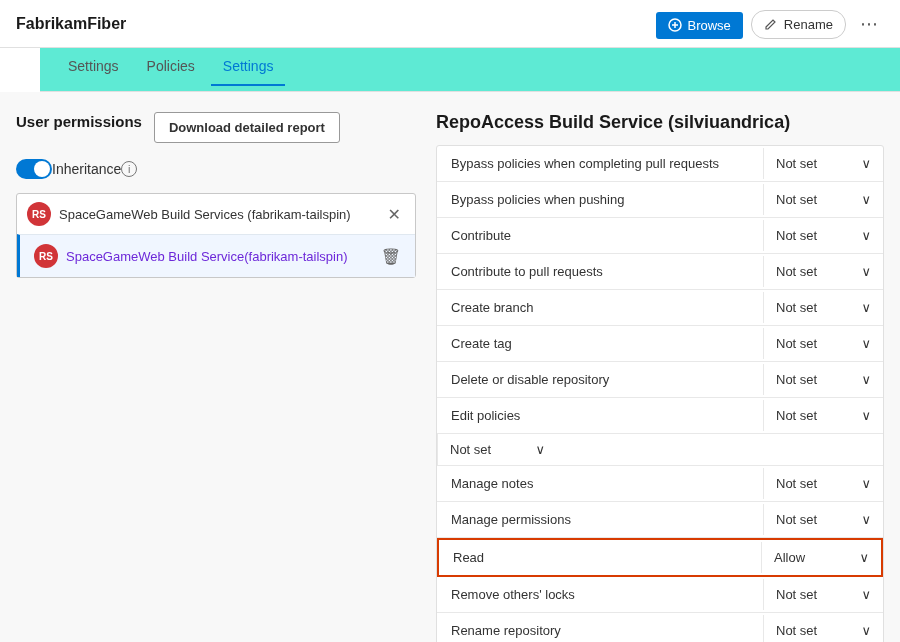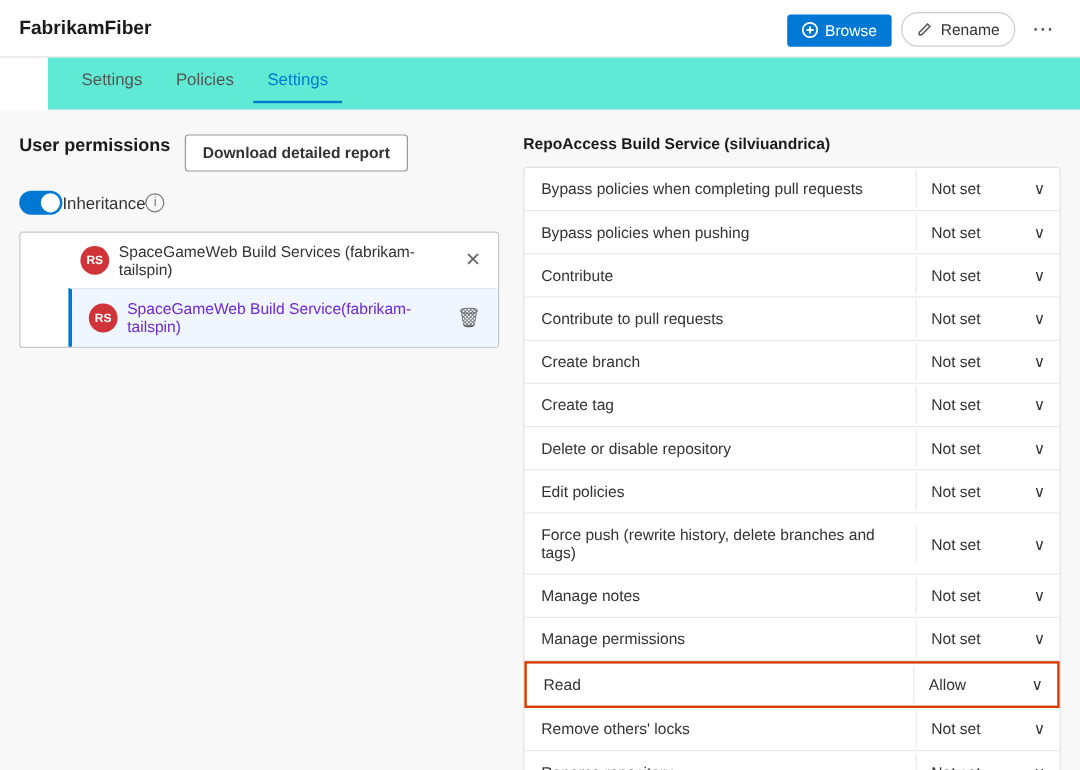--- a/index.html
+++ b/index.html
@@ -59,21 +59,21 @@
       position: absolute; top: 2px; right: 2px;
     }
     .inheritance-label { font-size: 14px; color: #333; }
     .info-icon {
       width: 16px; height: 16px; border-radius: 50%; border: 1px solid #777;
       display: flex; align-items: center; justify-content: center; font-size: 11px; color: #777; cursor: pointer;
     }
 
     
     .group-item-container {
-      border: 1px solid #c8c8c8; border-radius: 3px; background: #fff; margin-bottom: 8px; padding-left: 40px;
+      border: 1px solid #c8c8c8; border-radius: 3px; background: #fff; margin-bottom: 8px;
     }
     .group-item {
       display: flex; align-items: center; gap: 8px; padding: 8px 10px;
     }
     .avatar-sm {
       width: 24px; height: 24px; border-radius: 50%; background: #d13438;
       display: flex; align-items: center; justify-content: center;
       font-size: 10px; font-weight: 600; color: #fff; flex-shrink: 0;
     }
     .group-name { flex: 1; font-size: 13px; color: #333; }
@@ -83,21 +83,21 @@
     .sub-item {
       display: flex; align-items: center; gap: 8px; padding: 9px 10px 9px 14px;
       background: #f0f6ff; border-top: 1px solid #e0e8f0; border-left: 3px solid #0078d4;
     }
     .sub-item .avatar-sm { background: #d13438; }
     .sub-item-name { flex: 1; font-size: 13px; color: #6d28d9; }
     .delete-btn { background: none; border: none; cursor: pointer; font-size: 16px; color: #666; padding: 0 4px; }
 
     
     .right-panel { flex: 1; }
-    .repo-section-title { font-size: 13px; font-weight: 600; color: #1a1a1a; margin-bottom: 12px; }
+    .repo-section-title { font-size: 18px; font-weight: 600; color: #1a1a1a; margin-bottom: 12px; }
 
     .permissions-table { width: 100%; background: #fff; border: 1px solid #e0e0e0; border-radius: 3px; }
     .perm-row {
       display: flex; align-items: center; border-bottom: 1px solid #e8e8e8;
       padding: 0;
     }
     .perm-row:last-child { border-bottom: none; }
     .perm-row.highlighted { border: 2px solid #d83b01; }
     .perm-name { flex: 1; padding: 10px 14px; font-size: 13px; color: #333; }
     .perm-select {
@@ -223,21 +223,20 @@
           </div>
         </div>
         <div class="perm-row">
           <div class="perm-name">Edit policies</div>
           <div class="perm-select">
             <span>Not set</span>
             <span class="chevron">∨</span>
           </div>
         </div>
         <div class="perm-row">
-          <div class="perm-name">Force push (rewrite history, delete branches and tags)</div>
           <div class="perm-select">
             <span>Not set</span>
             <span class="chevron">∨</span>
           </div>
         </div>
         <div class="perm-row">
           <div class="perm-name">Manage notes</div>
           <div class="perm-select">
             <span>Not set</span>
             <span class="chevron">∨</span>

